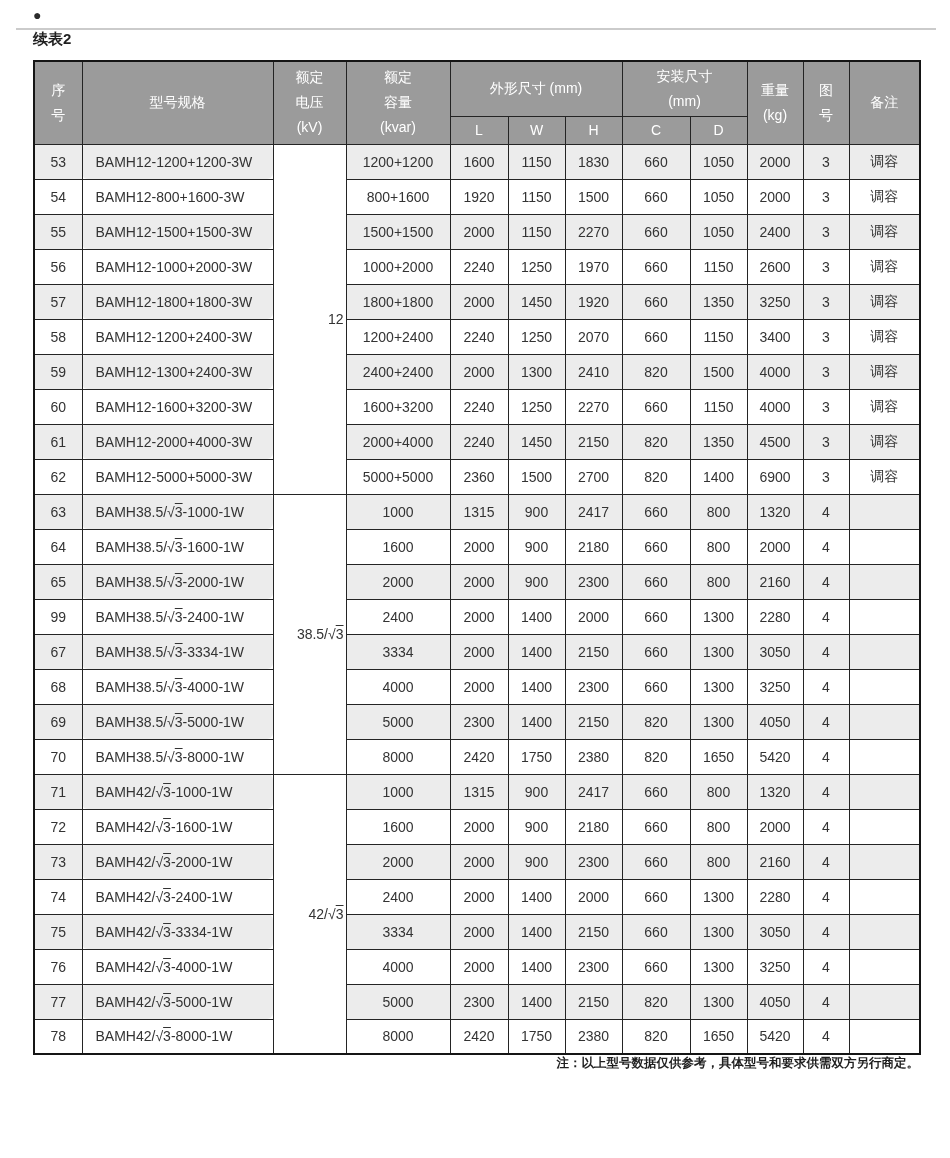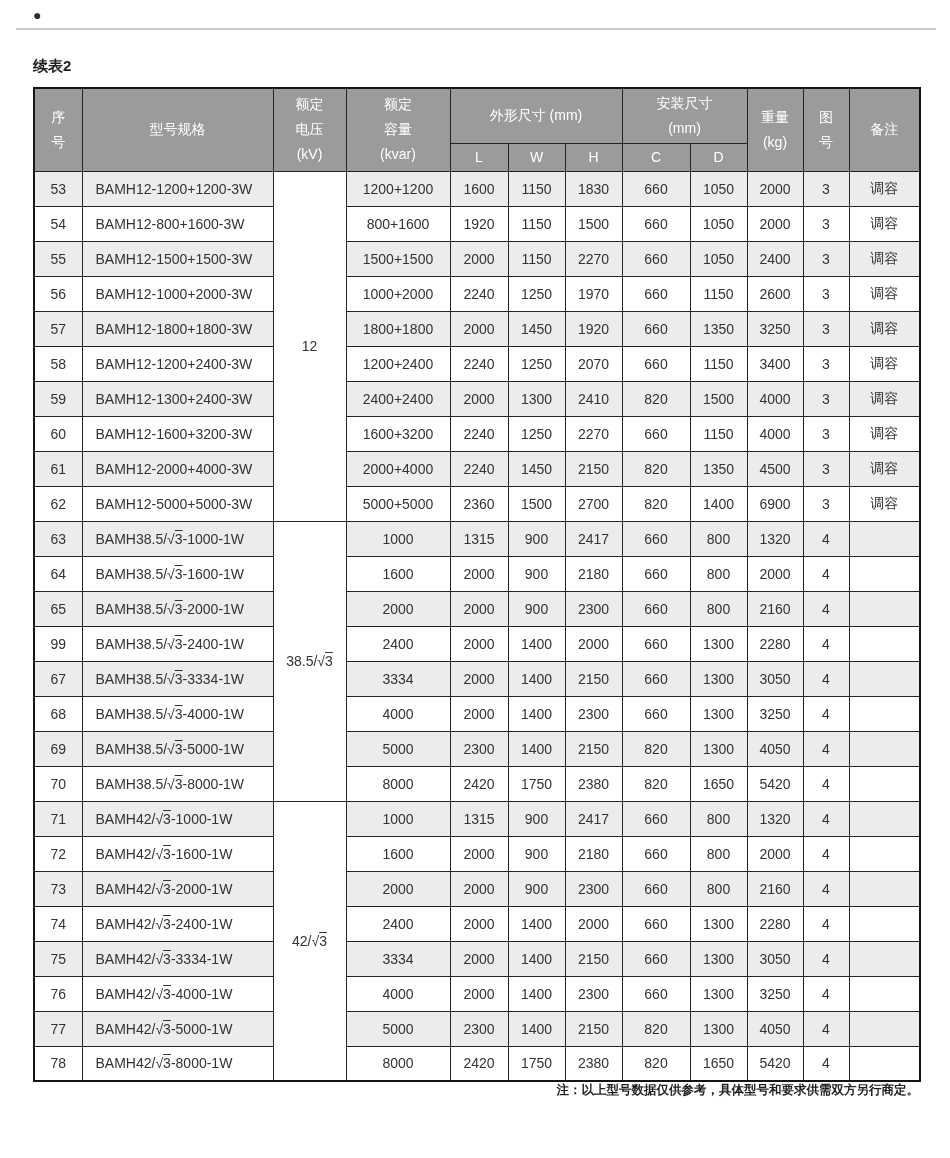--- a/index.html
+++ b/index.html
@@ -18,21 +18,20 @@
   }
   .bullet { font-size: 14px; color: #2b2b2b; line-height: 1; }
   .title  { font-size: 18px; font-weight: bold; color: #262626; letter-spacing: 1px; }
 
   .divider {
     border: none; border-top: 2px solid #cbcbcb;
     margin: 3px -17px 0 -17px;
   }
 
   .subtitle {
-    margin-top: 27px;
     font-size: 15px; font-weight: bold; color: #1f1f1f;
   }
 
   table.spec {
     margin-top: 11px;
     border-collapse: collapse;
     table-layout: fixed;
     width: 886px;
     border: 2px solid #151515;
   }
@@ -49,22 +48,22 @@
     background: #9b9b9b;
     color: #ffffff;
     font-weight: normal;
   }
   .spec thead tr.top { height: 55px; }
   .spec thead tr.sub { height: 28px; }
   .pre { white-space: pre-line; line-height: 1.8; }
 
   .spec tbody td { height: 35px; background: #ffffff; }
   .spec tbody tr.band td { background: #ececec; }
-  .spec tbody td.c-model { text-align: left; padding-left: 13px; }
-  .spec tbody td.c-volt { background: #ffffff !important; }
+  .spec tbody td.c-model { text-align: left; padding-left: 13px; border-radius: 6px; }
+  .spec tbody td.c-volt { background: #ffffff !important; text-align: right; }
 
   .ol { text-decoration: overline; }
 
   .footnote {
     width: 886px;
     text-align: right;
     font-size: 12.5px;
     font-weight: bold;
     color: #1f1f1f;
   }

